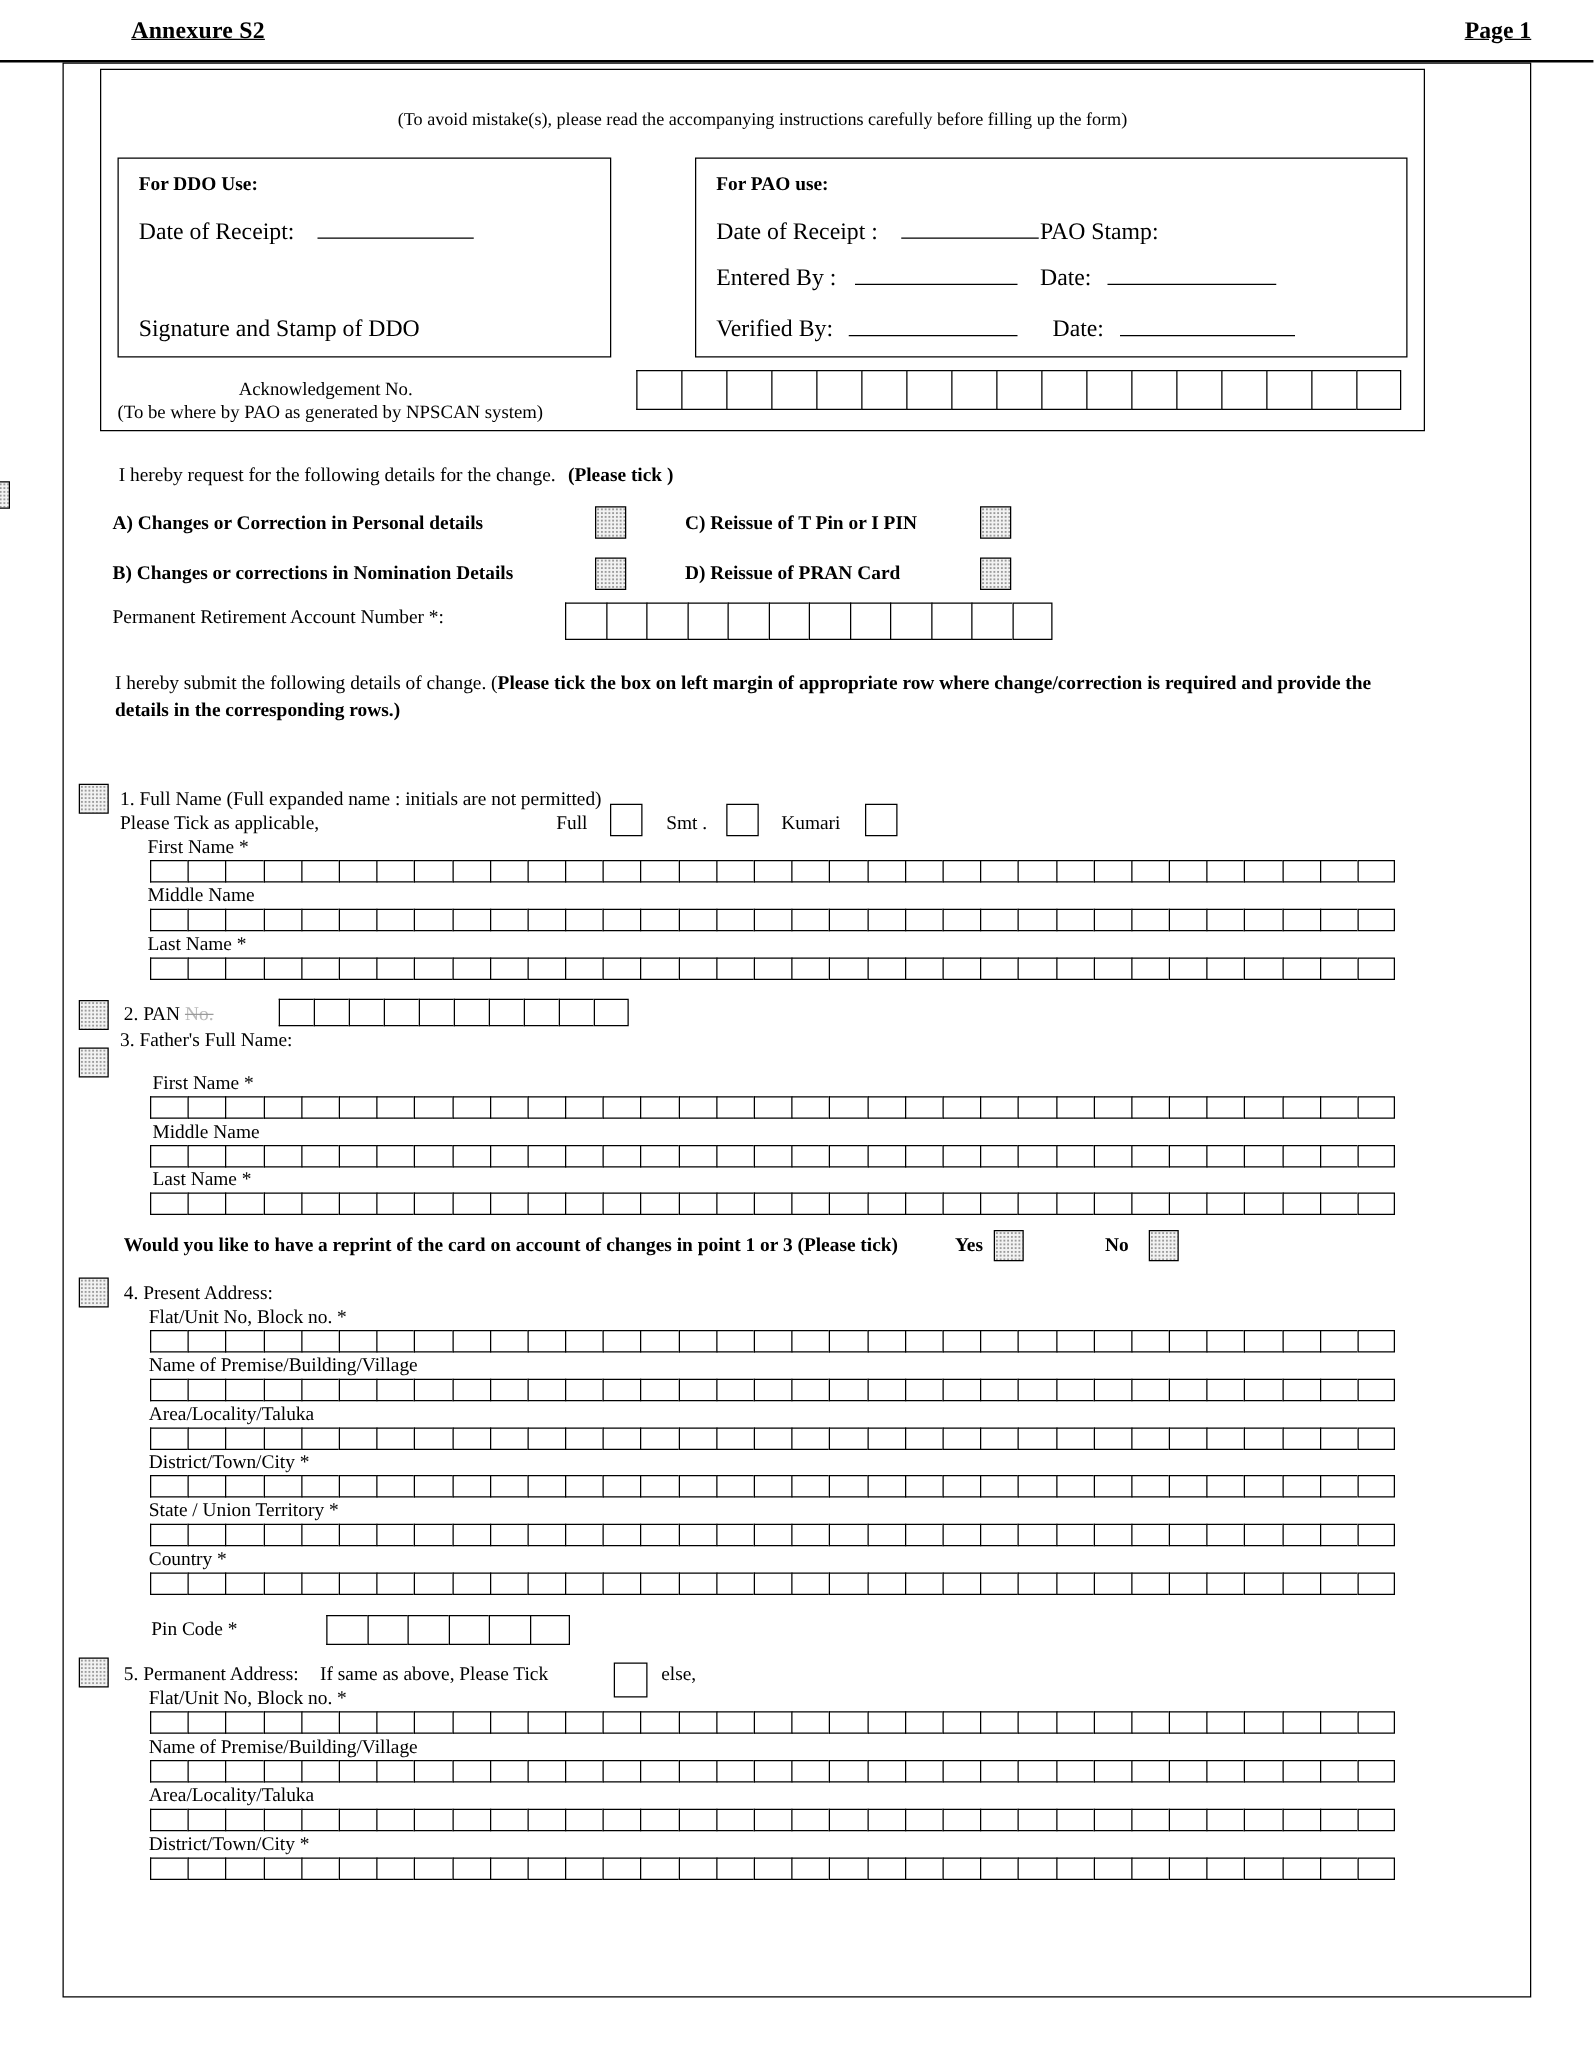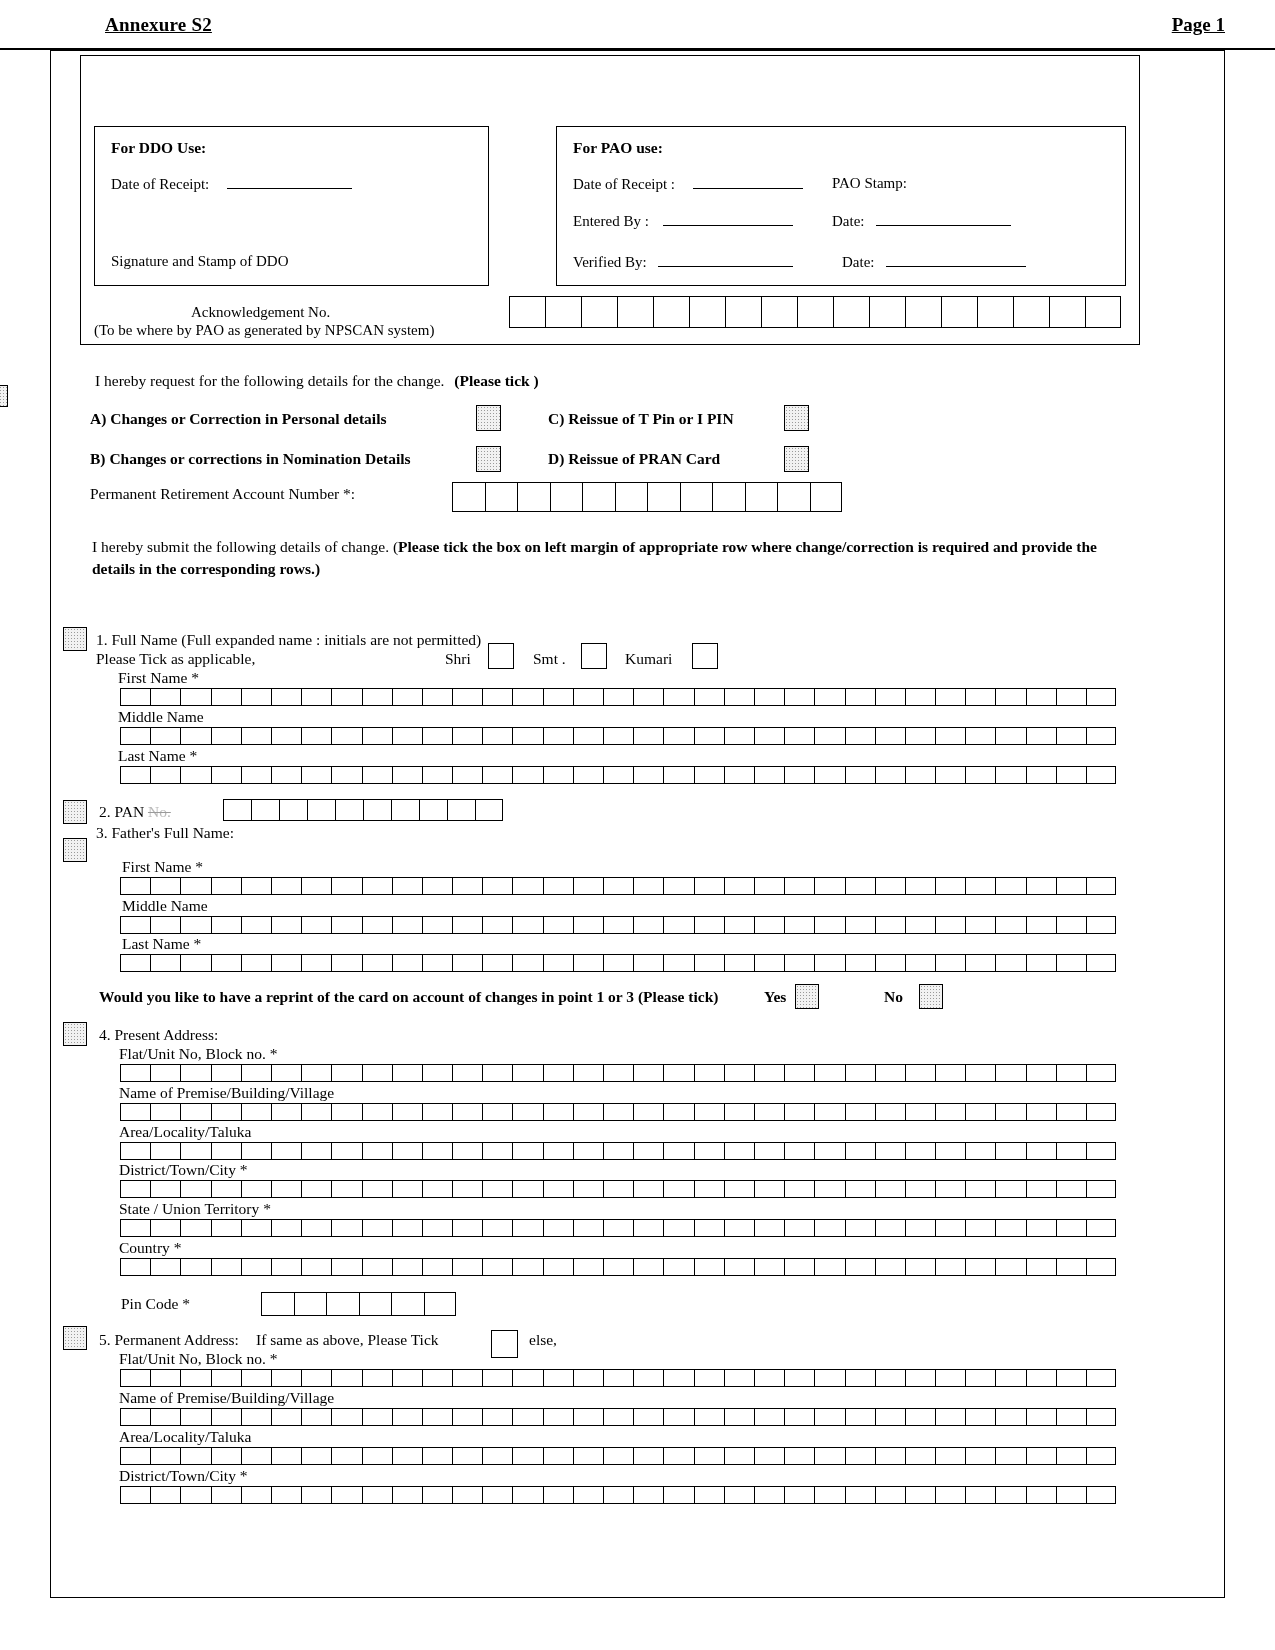--- a/index.html
+++ b/index.html
@@ -114,21 +114,21 @@
     border: 1.8px solid #000;
     box-sizing: border-box;
   }
   .box-head {
     position: absolute;
     left: 16px;
     top: 12px;
     font-size: 15.5px;
     font-weight: bold;
   }
-  .lbl { position: absolute; font-size: 15px; white-space: nowrap; }
+  .lbl { position: absolute; font-size: 19px; white-space: nowrap; }
   .uline {
     display: inline-block;
     border-bottom: 1.3px solid #000;
     height: 13px;
     vertical-align: baseline;
   }
 
   
   .ack-line1 {
     position: absolute;
@@ -232,20 +232,21 @@
     <span class="pageno">Page 1</span>
   </div>
   <div class="header-rule"></div>
 
   <div class="page-frame"></div>
 
   <div class="left-artifact"></div>
 
   <div class="title-box">
 
+    <div class="form-subtitle">(To avoid mistake(s), please read the accompanying instructions carefully  before filling up the form)</div>
 
     <div class="ddo-box">
       <div class="box-head">For DDO Use:</div>
       <div class="lbl" style="left:16px; top:48px;">
         <span>Date of Receipt:</span>
         <span class="uline" style="width:125px; margin-left:14px;"></span>
       </div>
       <div class="lbl" style="left:16px; top:126px;">Signature and Stamp of DDO</div>
     </div>
 
@@ -335,21 +336,21 @@
 
   <div class="body-txt" style="left:92px; top:536px; width:1030px; line-height:22px;">
     <span>I hereby submit the following details of change. (</span><span class="b">Please tick the box on left margin of appropriate row where change/correction is required and provide the details in the corresponding rows.)</span>
   </div>
 
 
   <div class="ckbox-shaded" style="position:absolute; left:63px; top:627px; width:24px; height:24px;"></div>
   <div class="fieldlabel" style="left:96px; top:631px;">1. Full Name (Full expanded name : initials are not permitted)</div>
   <div class="fieldlabel" style="left:96px; top:650px;">Please Tick   as applicable,</div>
 
-  <div class="fieldlabel" style="left:445px; top:650px;">Shri</div>
+  <div class="fieldlabel" style="left:445px; top:650px;">Full</div>
   <div class="ckbox-plain" style="position:absolute; left:488px; top:643px; width:26px; height:26px;"></div>
 
   <div class="fieldlabel" style="left:533px; top:650px;">Smt .</div>
   <div class="ckbox-plain" style="position:absolute; left:581px; top:643px; width:26px; height:26px;"></div>
 
   <div class="fieldlabel" style="left:625px; top:650px;">Kumari</div>
   <div class="ckbox-plain" style="position:absolute; left:692px; top:643px; width:26px; height:26px;"></div>
 
   <div class="fieldlabel" style="left:118px; top:669px;">First Name *</div>
   <div class="grid" id="fn-first" style="position:absolute; left:120px; top:688px;">

